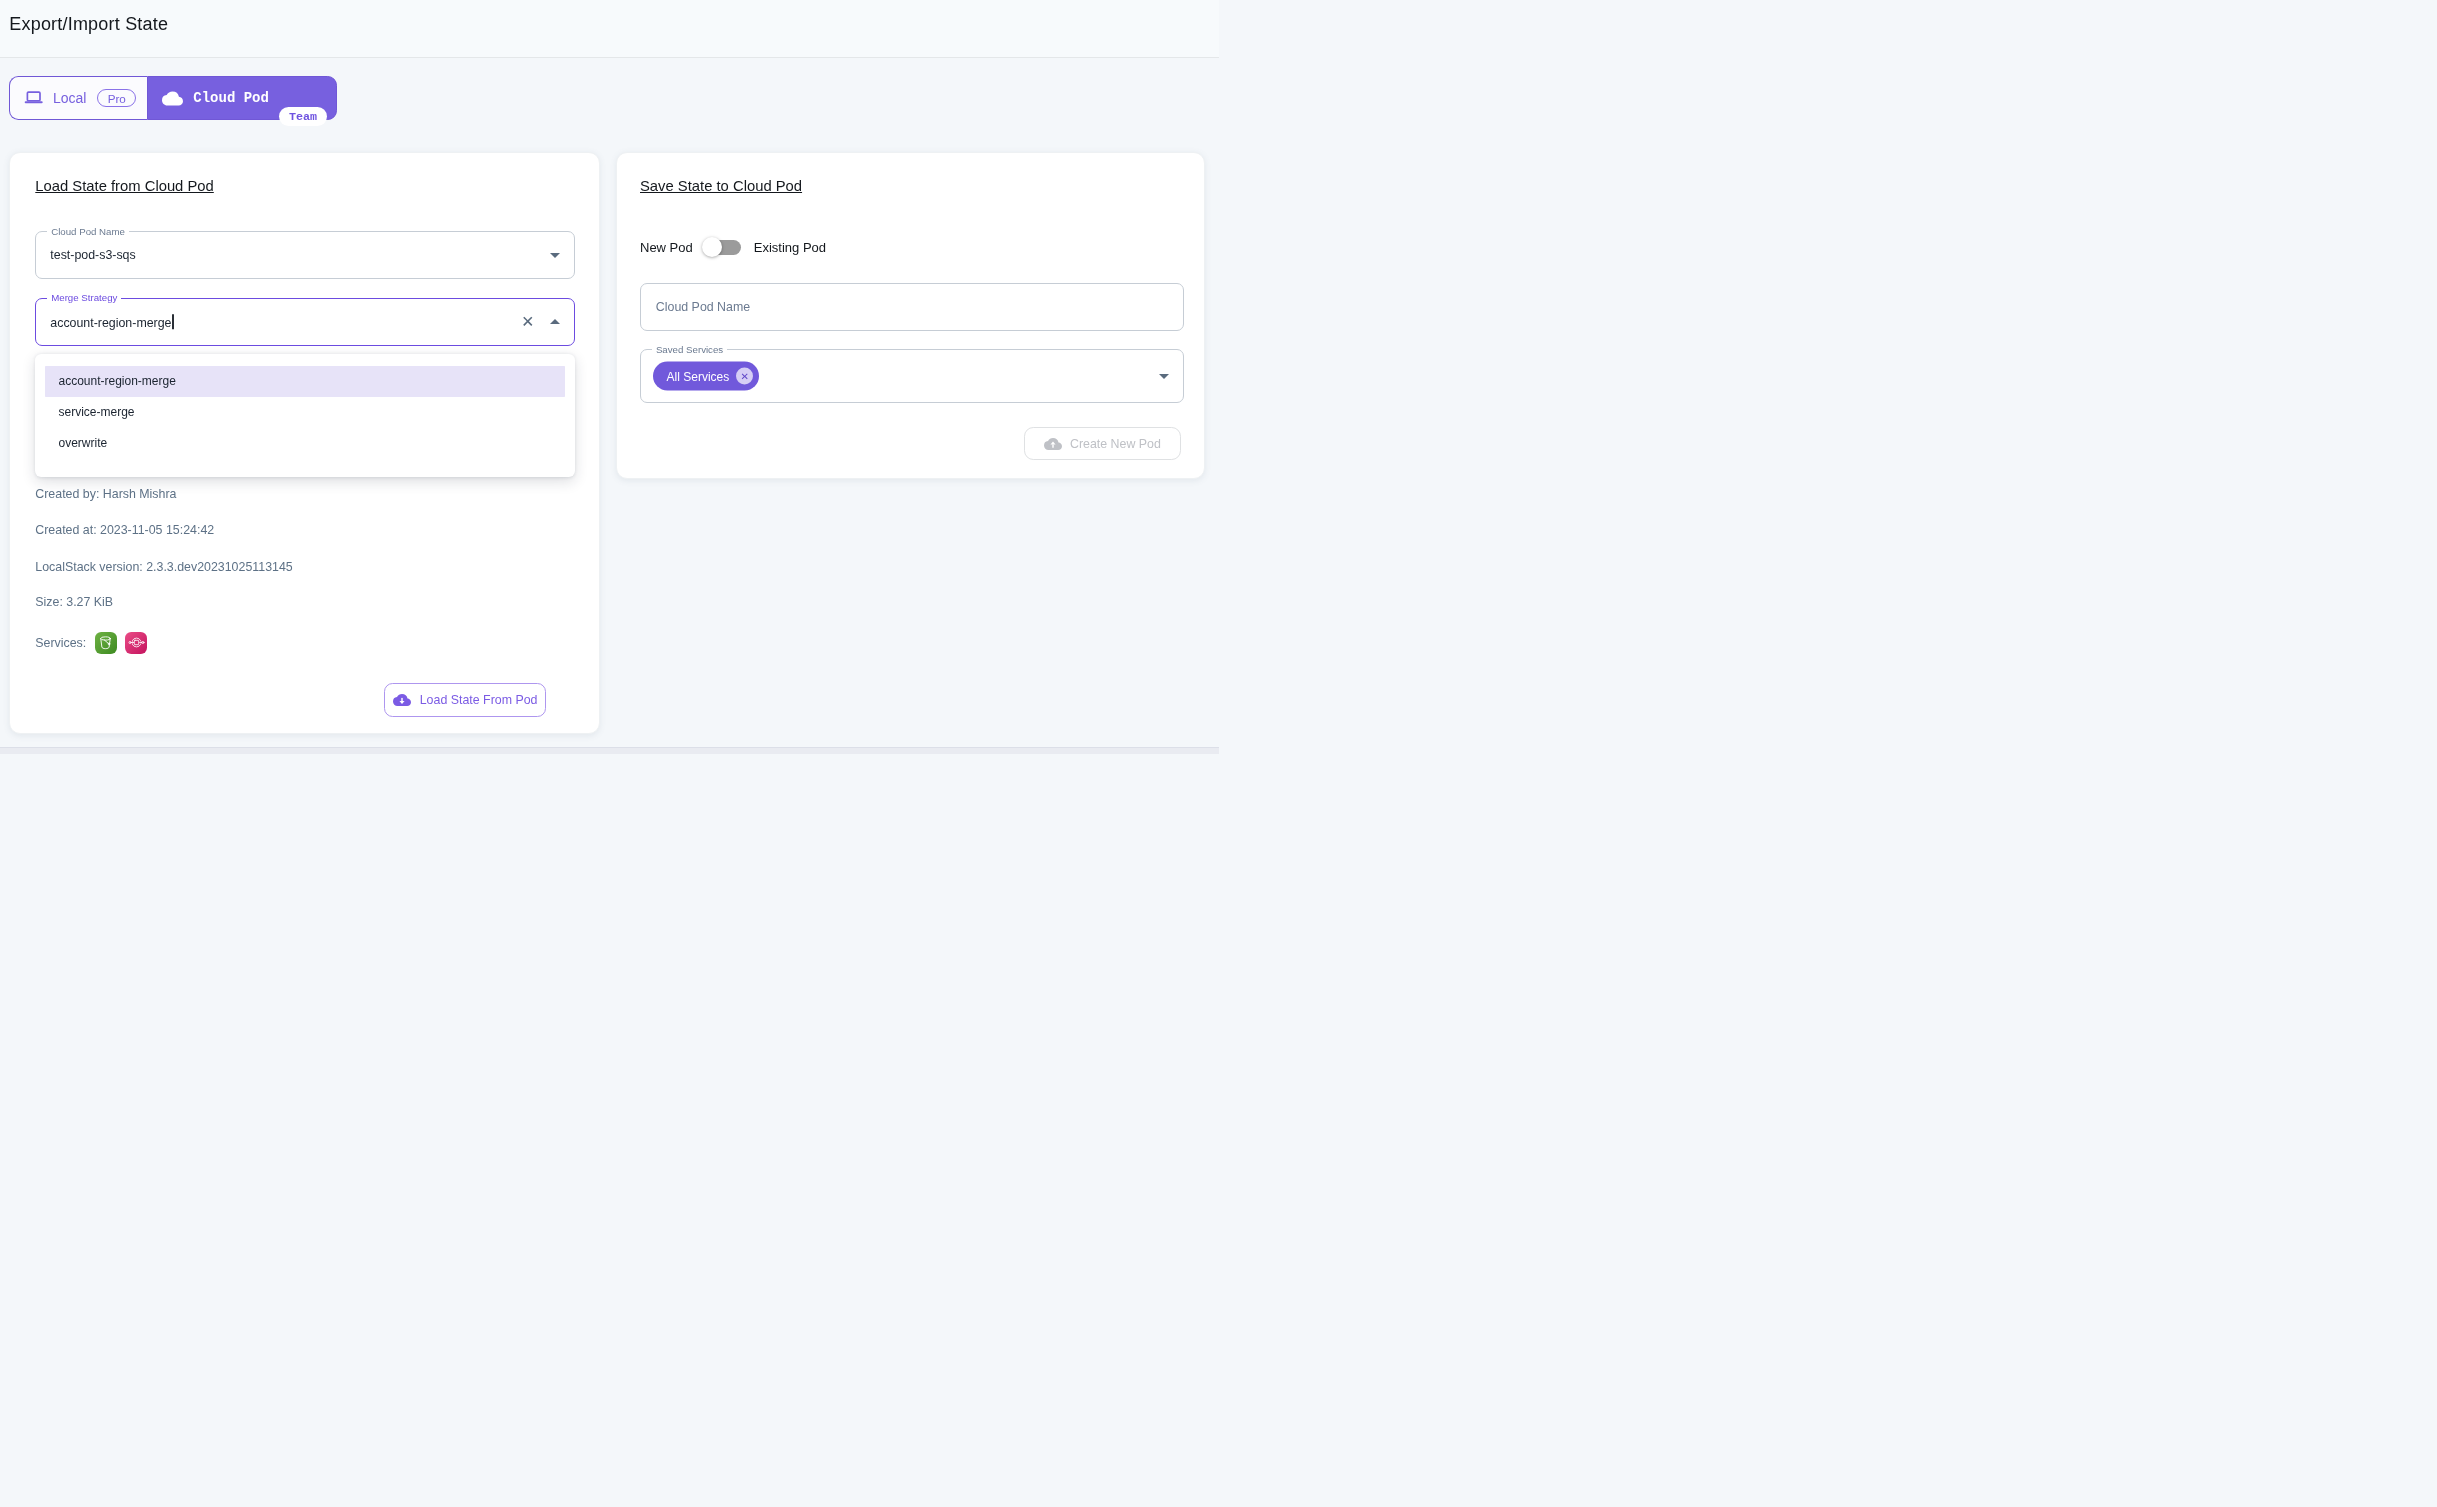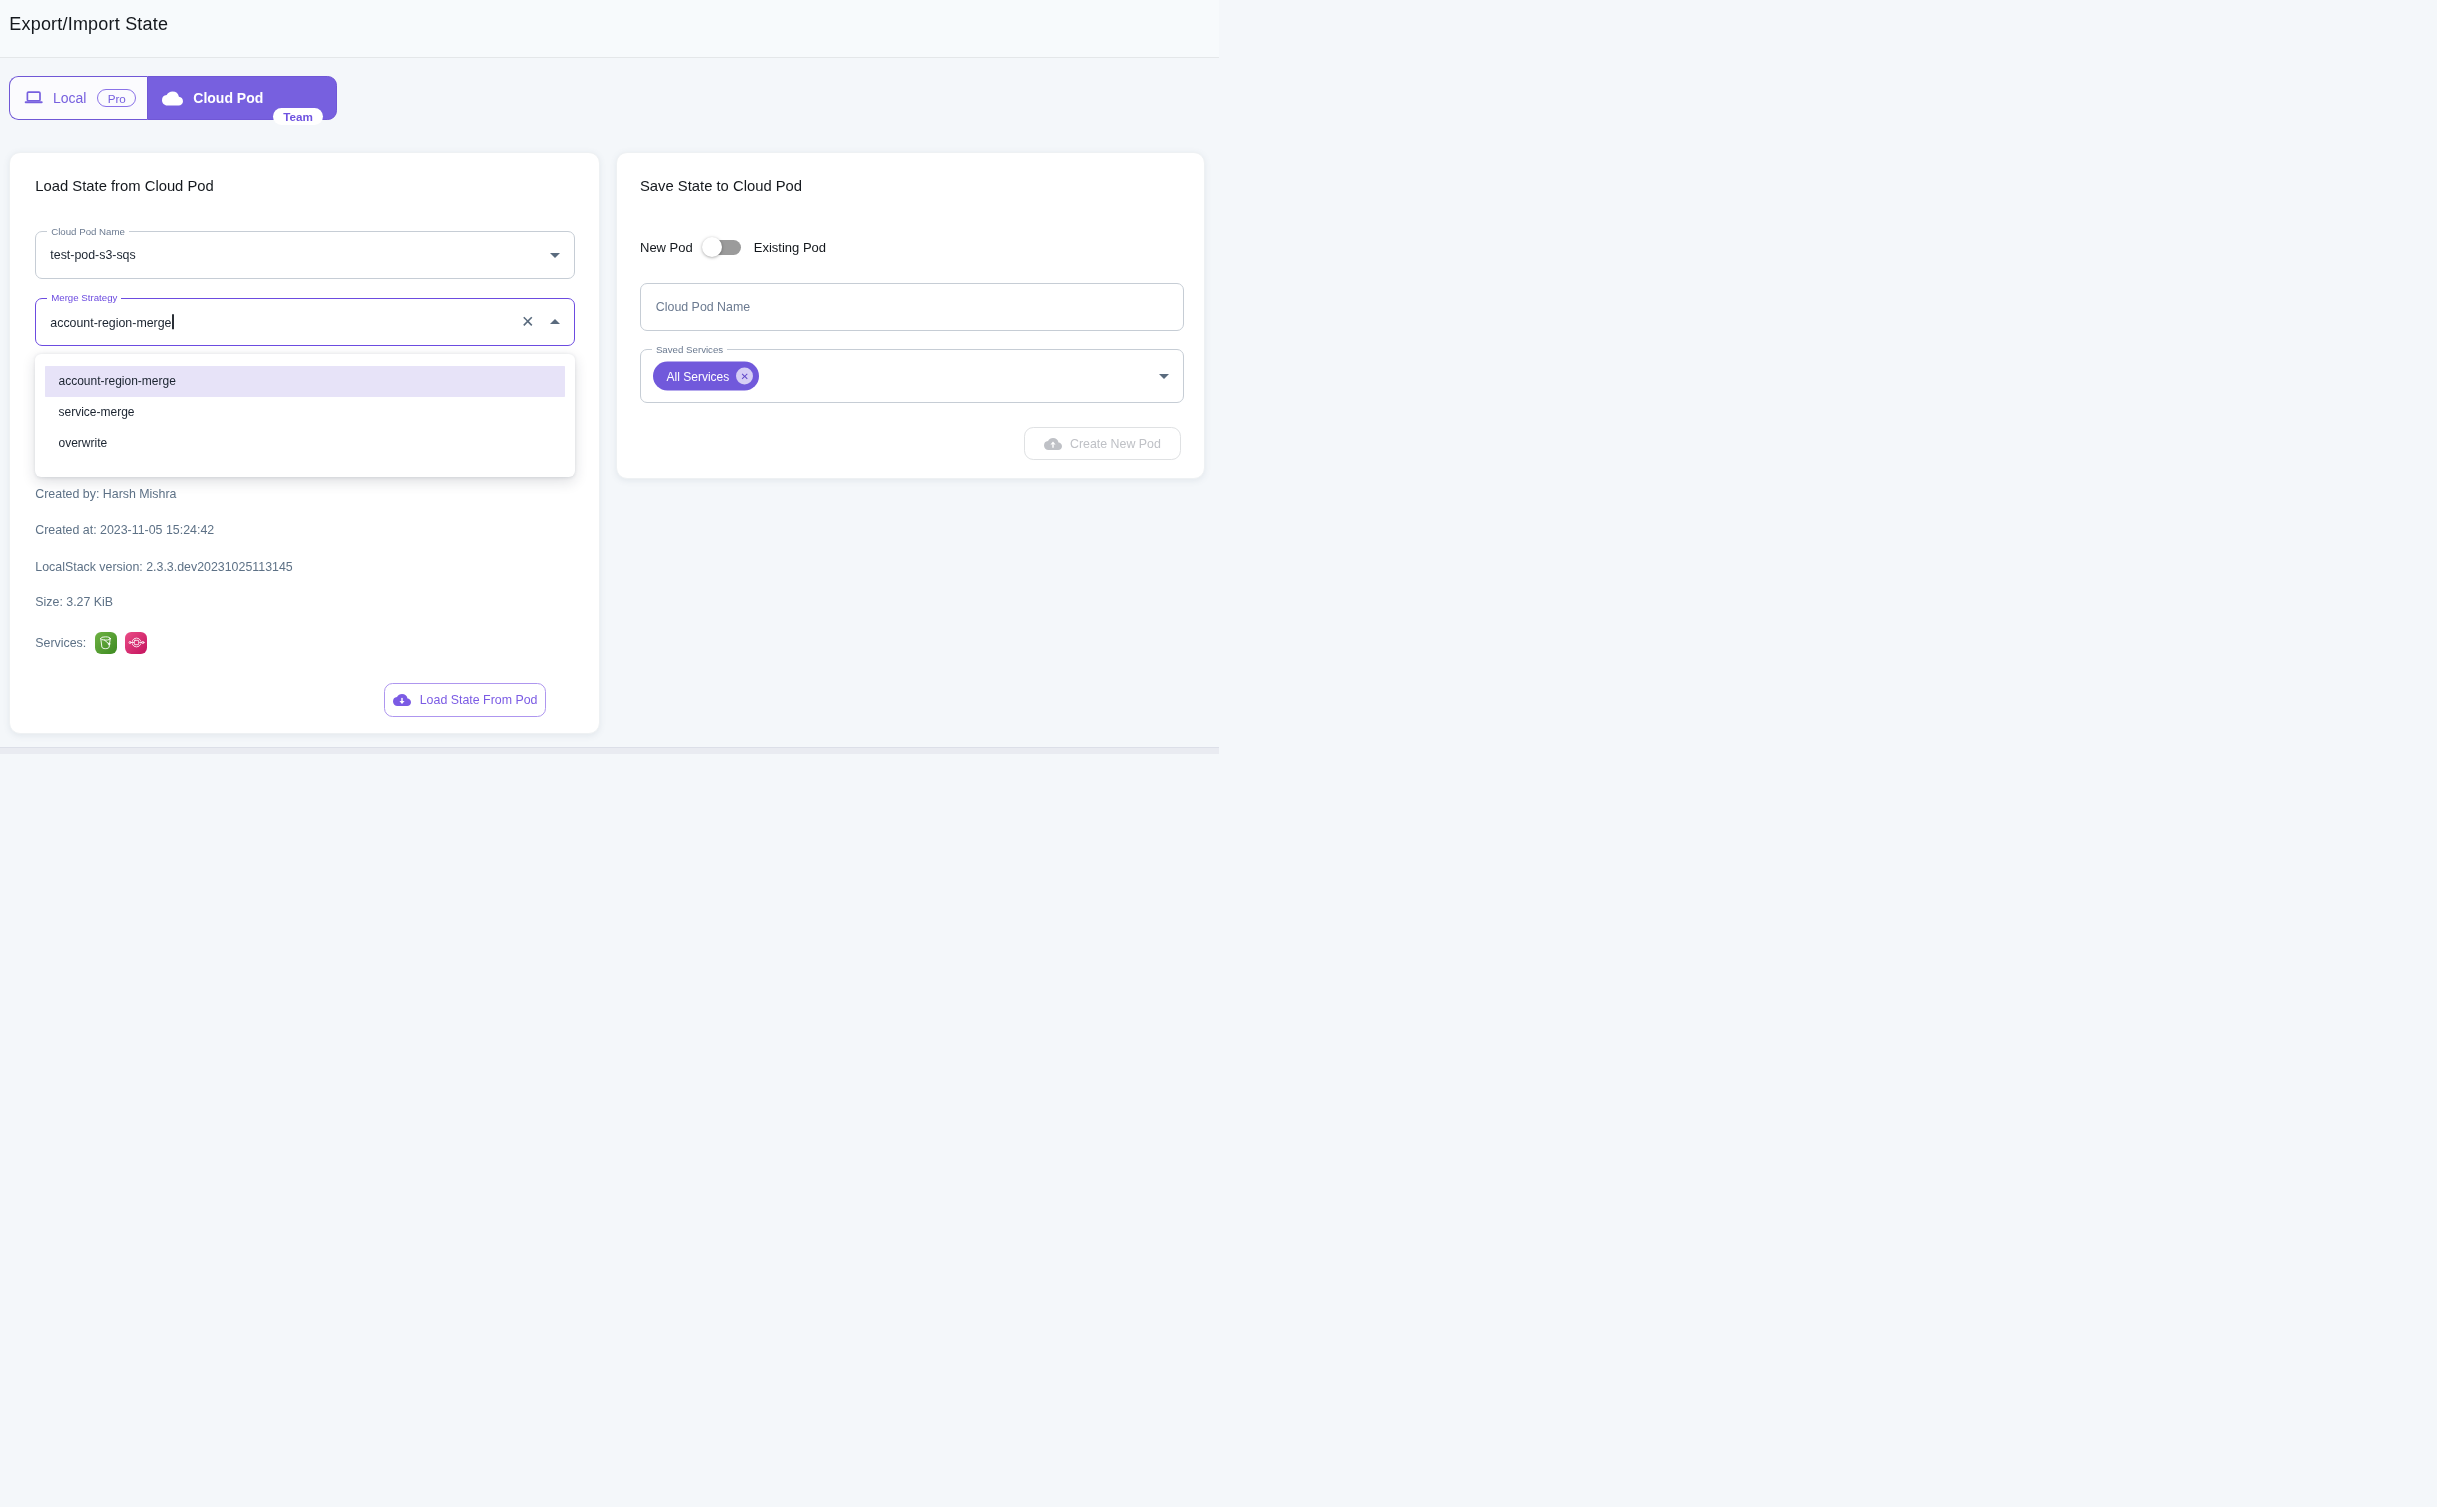--- a/index.html
+++ b/index.html
@@ -17,30 +17,30 @@
 
   
   .mode-toggle { position:absolute; left:9.3px; top:76px; height:44px; display:flex; border-radius:9.3px; }
   .seg { display:flex; align-items:center; height:44px; }
   .seg-local {
     width:138px; background:#FBFBFE; border:0.8px solid #7057D6; border-right:none;
     border-radius:9.3px 0 0 9.3px; padding-left:14px; gap:9.3px; color:#7760DF; font-size:14px;
   }
   .seg-cloud {
     width:190px; background:#7760DF; border:0.8px solid #7057D6;
-    border-radius:0 9.3px 9.3px 0; padding-left:14px; gap:10px; color:#FFFFFF; font-size:14px; font-weight:700;
+    border-radius:0 9.3px 9.3px 0; padding-left:14px; gap:10px; color:#FFFFFF; font-size:14px; font-weight:700;font-family:Liberation Mono, monospace;
   }
   .pro-pill { margin-left:1.6px; border:1.2px solid #8A72E8; color:#7760DF; border-radius:11.7px; padding:1.6px 9.3px; font-size:11.7px; font-weight:400; }
   .team-pill { background:#FFFFFF; color:#6F53E0; border-radius:11.7px; padding:2.3px 10px; font-size:11.7px; font-weight:700;margin-top:37px; }
 
   
   .card { position:absolute; background:#FFFFFF; border:0.8px solid #EEF1F3; border-radius:11px; box-shadow:0 1.6px 6.2px rgba(90,105,130,.10); }
   .card-load { left:9.3px; top:152px; width:591px; height:582px; }
   .card-save { left:616px; top:152px; width:589px; height:327px; }
-  .card h2 { position:absolute; font-size:14.8px; font-weight:400; color:#14181D; }
+  .card h2 { position:absolute; font-size:14.8px; font-weight:400; color:#14181D;text-decoration:underline; }
   .card-load h2 { left:25px; top:25px; }
   .card-save h2 { left:23px; top:25px; }
 
   
   .field { position:absolute; background:#fff; border:0.8px solid #C6CDD5; border-radius:7px; }
   .field-label {
     position:absolute; left:11px; top:-7px; background:#fff; padding:0 3.9px;
     font-size:9.7px; color:#6B7A90; line-height:13.2px; white-space:nowrap;
   }
   .field-value { position:absolute; left:14px; top:50%; transform:translateY(-50%); font-size:12.4px; color:#1B2430; white-space:nowrap; }

